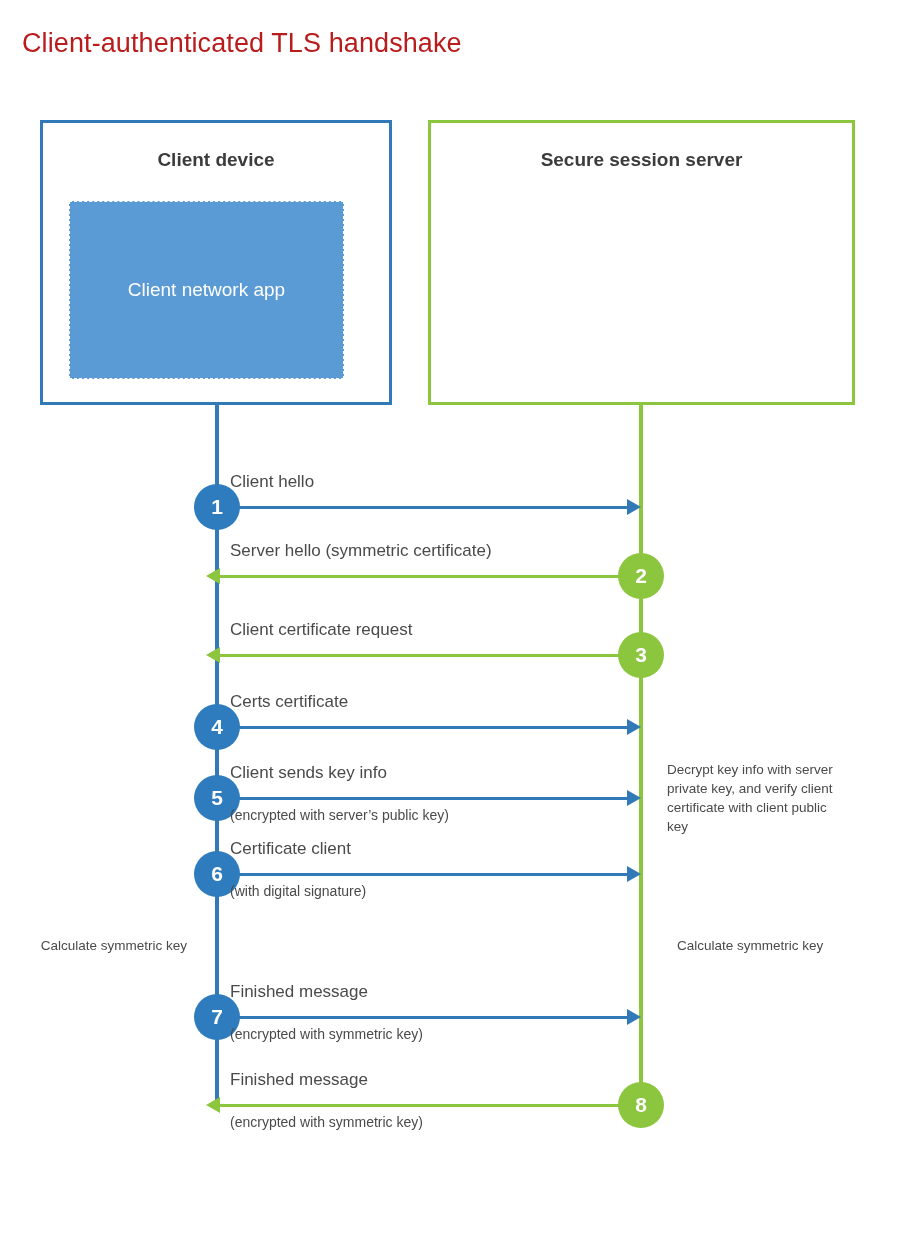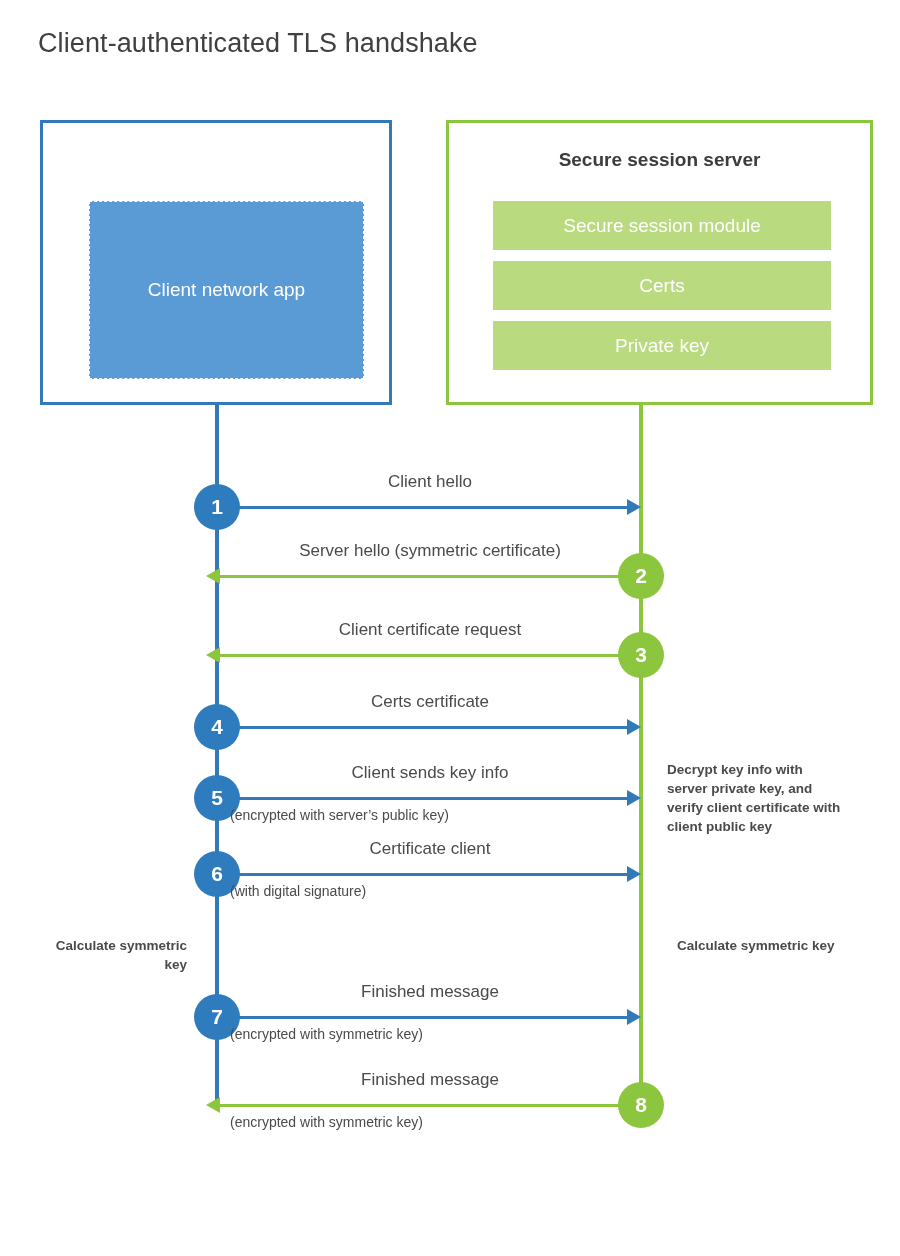--- a/index.html
+++ b/index.html
@@ -11,25 +11,25 @@
     width: 900px;
     height: 1256px;
     position: relative;
     font-family: "Liberation Sans", sans-serif;
     overflow: hidden;
   }
 
   
   #diagram-title {
     position: absolute;
-    left: 38px;
+    left: 22px;
     top: 28px;
     font-size: 27px;
     font-weight: 300;
-    color: #404040;
+    color: #b91c1c;
     letter-spacing: 0.1px;
     white-space: nowrap;
   }
 
   
   .actor-box {
     position: absolute;
     background: #ffffff;
     box-sizing: border-box;
   }
@@ -39,34 +39,33 @@
     width: 352px;
     height: 285px;
     border: 3px solid #3279b8;
   }
   #server-box {
     left: 428px;
     top: 120px;
     width: 427px;
     height: 285px;
     border: 3px solid #8cc63f;
-    margin-left: 18px;
   }
   .actor-title {
     text-align: center;
     font-size: 19px;
     font-weight: bold;
     color: #3c3c3c;
     margin-top: 26px;
   }
 
   
   #client-network-app {
     position: absolute;
-    left: 46px;
+    left: 26px;
     top: 78px;
     width: 275px;
     height: 178px;
     background: #5b9bd5;
     border: 1px dashed #ffffff;
     box-sizing: border-box;
     color: #ffffff;
     font-size: 19px;
     font-weight: 300;
     display: flex;
@@ -163,21 +162,21 @@
   }
   .badge-server {
     left: 618px;
     background: #8cc63f;
   }
 
   .step-label {
     position: absolute;
     left: 230px;
     width: 400px;
-    text-align: center;
+    text-align: left;
     font-size: 17px;
     font-weight: 300;
     color: #4a4a4a;
     top: -35px;
     white-space: nowrap;
   }
   .step-sublabel {
     position: absolute;
     left: 230px;
     width: 400px;
@@ -186,21 +185,21 @@
     font-weight: 300;
     color: #4a4a4a;
     top: 9px;
     white-space: nowrap;
   }
 
   
   .side-note {
     position: absolute;
     font-size: 13.5px;
-    font-weight: 700;
+    font-weight: 400;
     color: #4a4a4a;
     line-height: 1.42;
   }
   #server-decrypt-note {
     left: 667px;
     top: 760px;
     width: 175px;
     text-align: left;
   }
   #client-calc-note {
@@ -215,30 +214,26 @@
     width: 170px;
     text-align: left;
   }
 </style>
 </head>
 <body>
 
 <div id="diagram-title">Client-authenticated TLS handshake</div>
 
 <div id="client-device-box" class="actor-box">
+  <div class="actor-title">Client device</div>
   <div id="client-network-app">Client network app</div>
 </div>
 
 <div id="server-box" class="actor-box">
   <div class="actor-title">Secure session server</div>
-  <div id="server-components">
-      <div class="server-bar">Secure session module</div>
-      <div class="server-bar">Certs</div>
-      <div class="server-bar">Private key</div>
-    </div>
 </div>
 
 <div id="client-lifeline" class="lifeline"></div>
 <div id="server-lifeline" class="lifeline"></div>
 
 <div id="steps-layer">
     <div class="step-row arrow-right" style="top: 507px;">
       <div class="arrow-line"></div>
       <div class="arrow-head"></div>
       <div class="step-badge badge-client">1</div>

